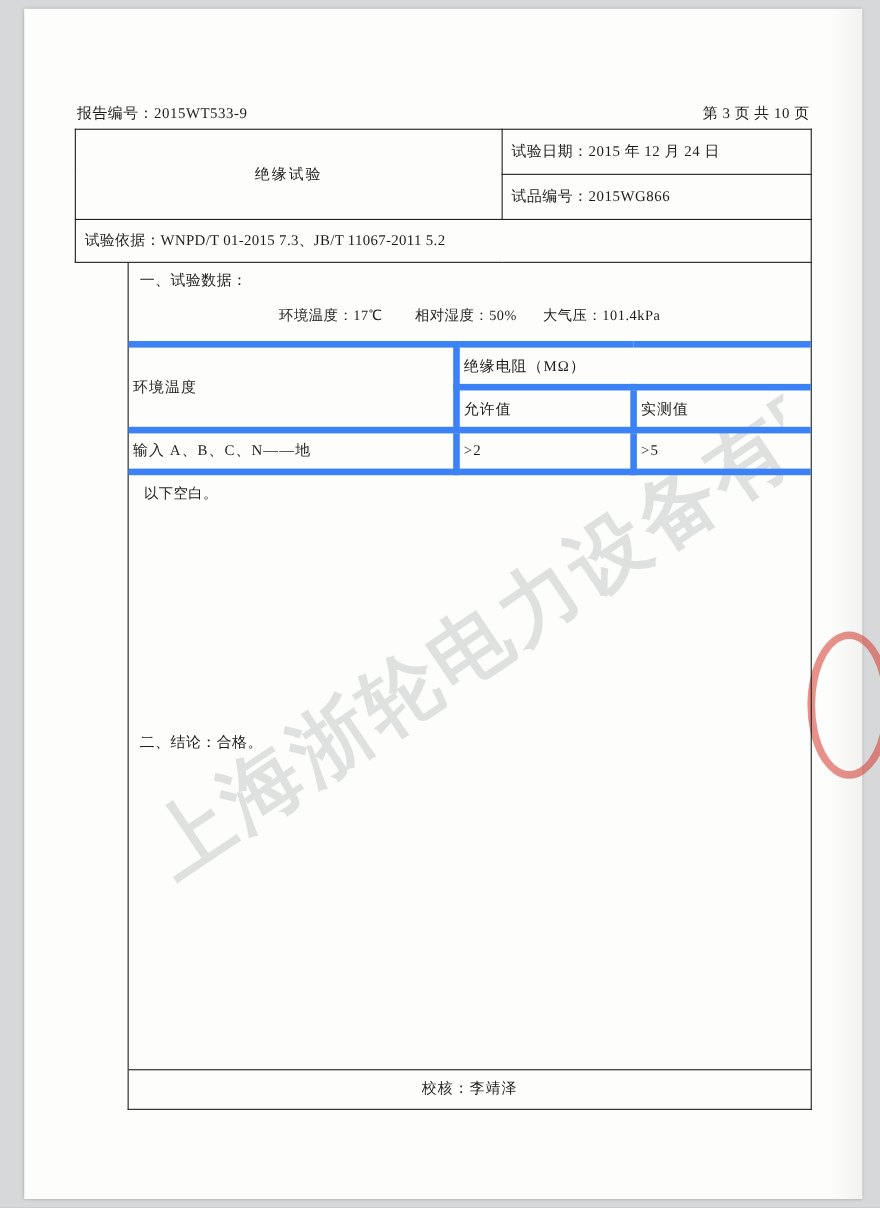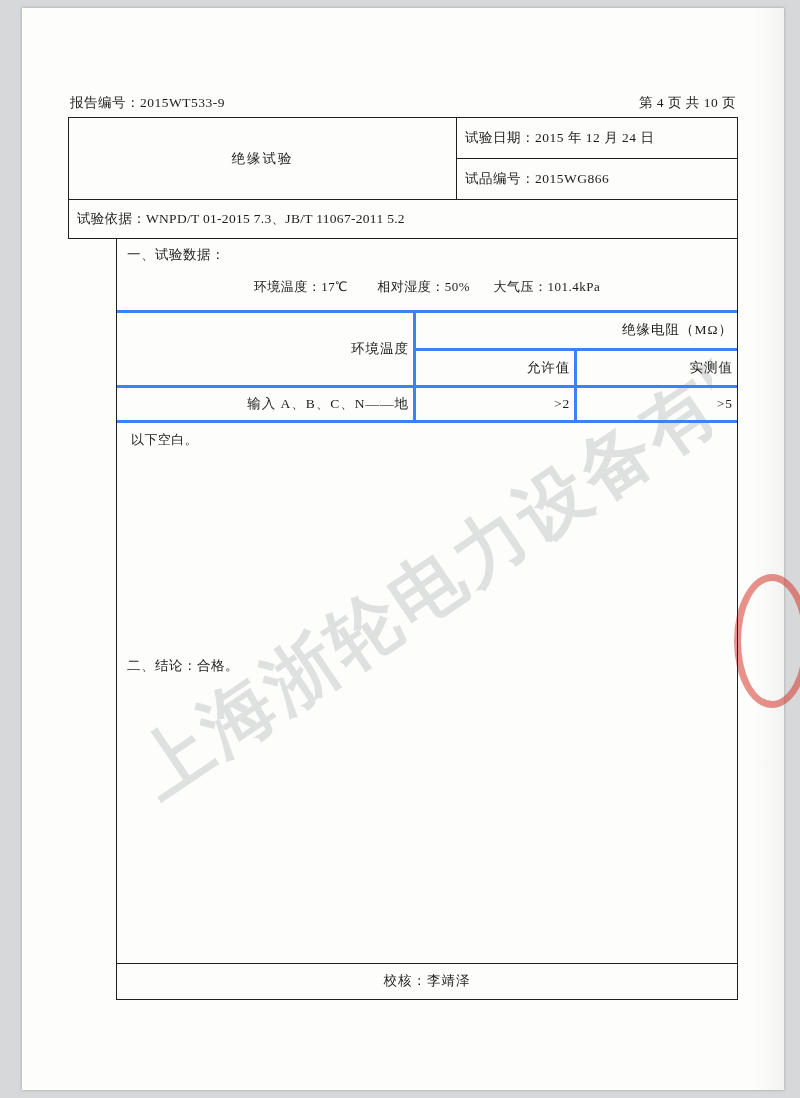--- a/index.html
+++ b/index.html
@@ -135,23 +135,23 @@
     padding-left: 10px;
     border: none;
   }
 
   table.data {
     width: 100%;
     border-collapse: collapse;
     table-layout: fixed;
   }
   table.data td, table.data th {
-    border: 3px solid #3b82f6;
-    font-size: 13.5px;
-    text-align: right;
+    border: 6px solid #3b82f6;
+    font-size: 13.5px;
+    text-align: left;
     font-weight: normal;
     padding: 7px 4px;
     letter-spacing: 1px;
   }
   .h-part { height: 58px; }
   .note {
     font-size: 13px;
     line-height: 1.75;
     letter-spacing: 0.4px;
     padding: 6px 0 0 14px;
@@ -201,21 +201,21 @@
 
     <div id="stamp"></div>
 
     <div class="doc">
 
 
       <div class="subhead">
         <div class="left">
           <span>报告编号：</span><span>2015WT533-9</span>
         </div>
-        <div class="right">第 4 页  共 10 页</div>
+        <div class="right">第 3 页  共 10 页</div>
       </div>
 
       <table class="main">
         <colgroup>
           <col style="width:58%">
           <col style="width:42%">
         </colgroup>
         <tbody>
             <tr>
           <td rowspan="2" class="cell-title">绝缘试验</td>

